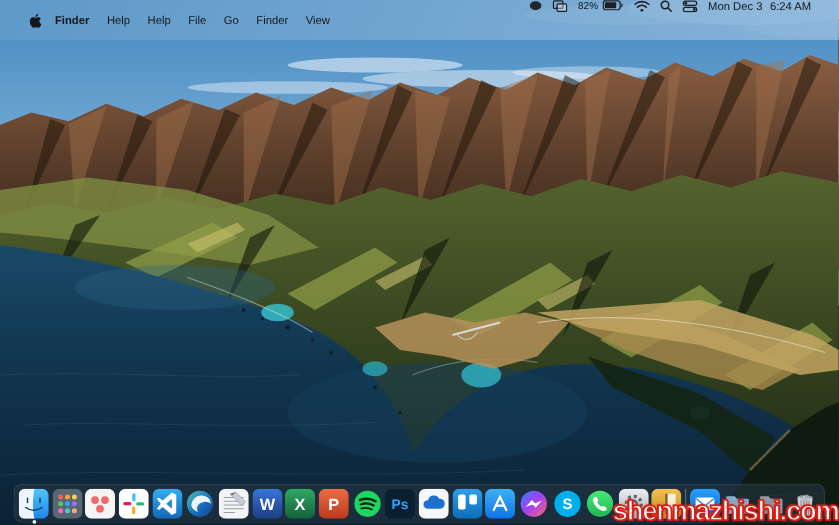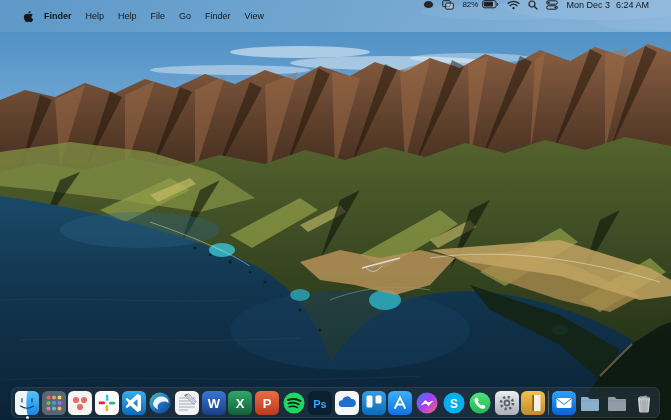--- a/index.html
+++ b/index.html
@@ -530,14 +530,15 @@
           <circle cx="16" cy="6.8" r="1" fill="#878e94"></circle>
         <path d="M6,8 L18,8 L16.8,20.6 Q16.7,21.6 15.7,21.6 L8.3,21.6 Q7.3,21.6 7.2,20.6 Z" fill="url(#gtr)"></path>
         <g stroke="#8c9298" stroke-width=".7">
             <path d="M8.6,9.2 L9.2,20.6 M10.8,9.2 L11.1,20.6 M13.2,9.2 L12.9,20.6 M15.4,9.2 L14.8,20.6"></path>
           </g>
       </svg>
     </div>
 
   </div>
 
+  <div class="watermark">shenmazhishi.com</div>
 
 </div>
 
 </body></html>

